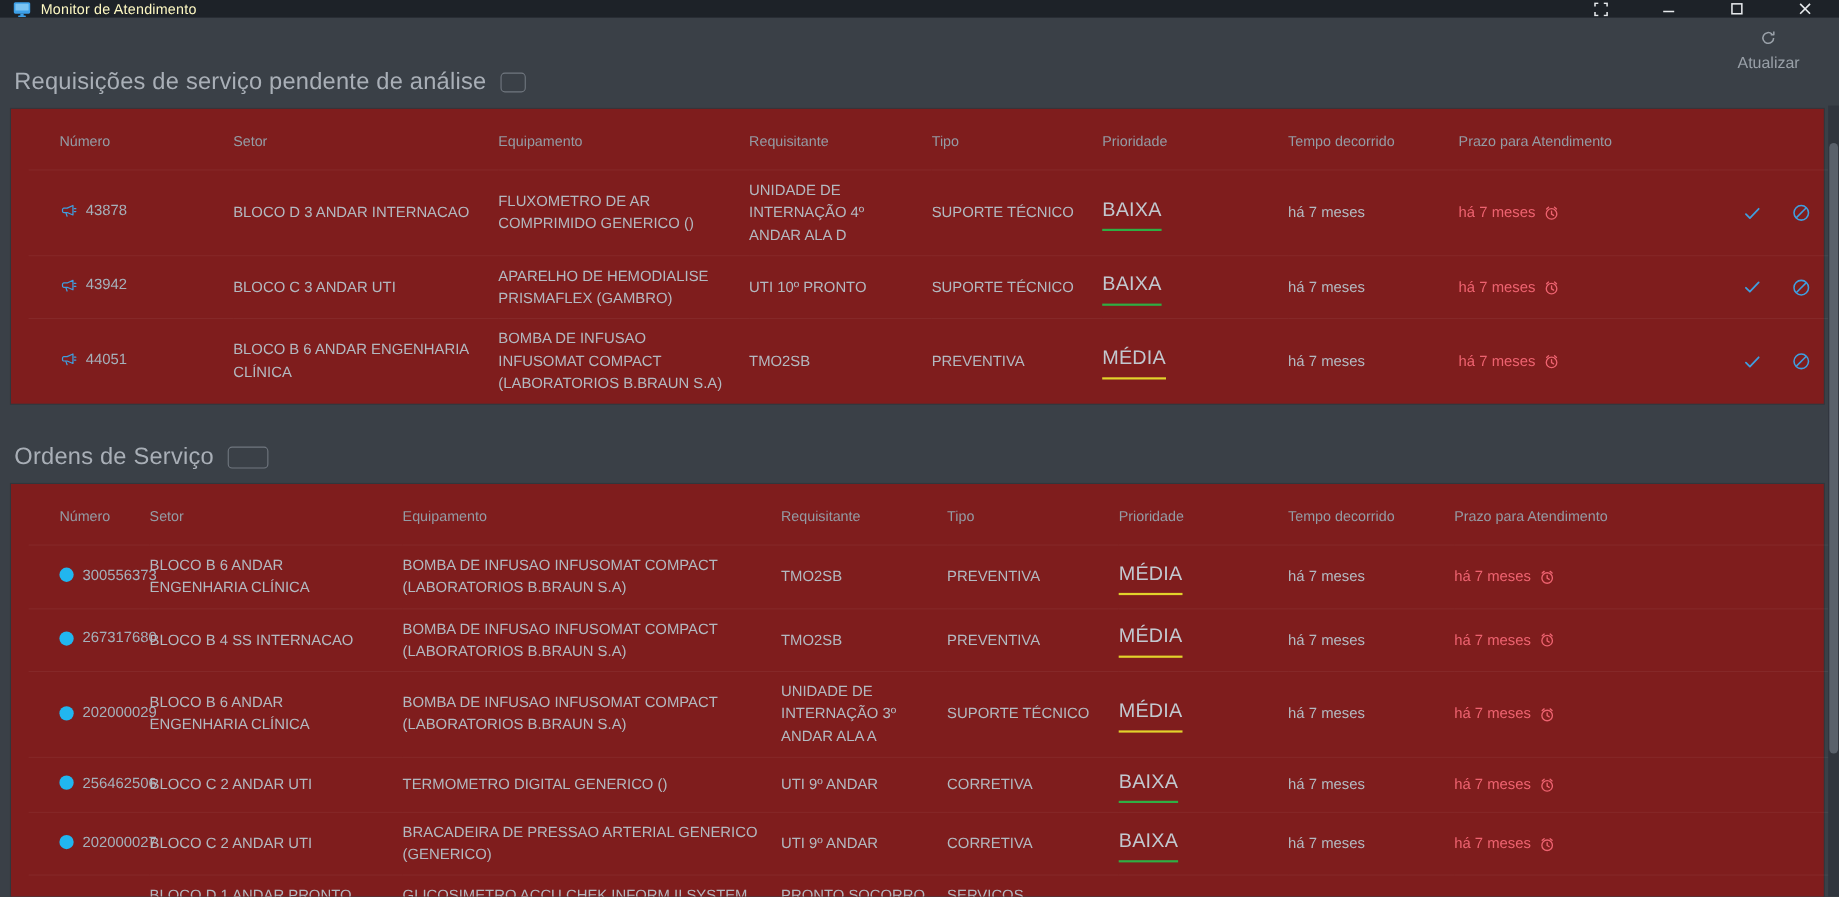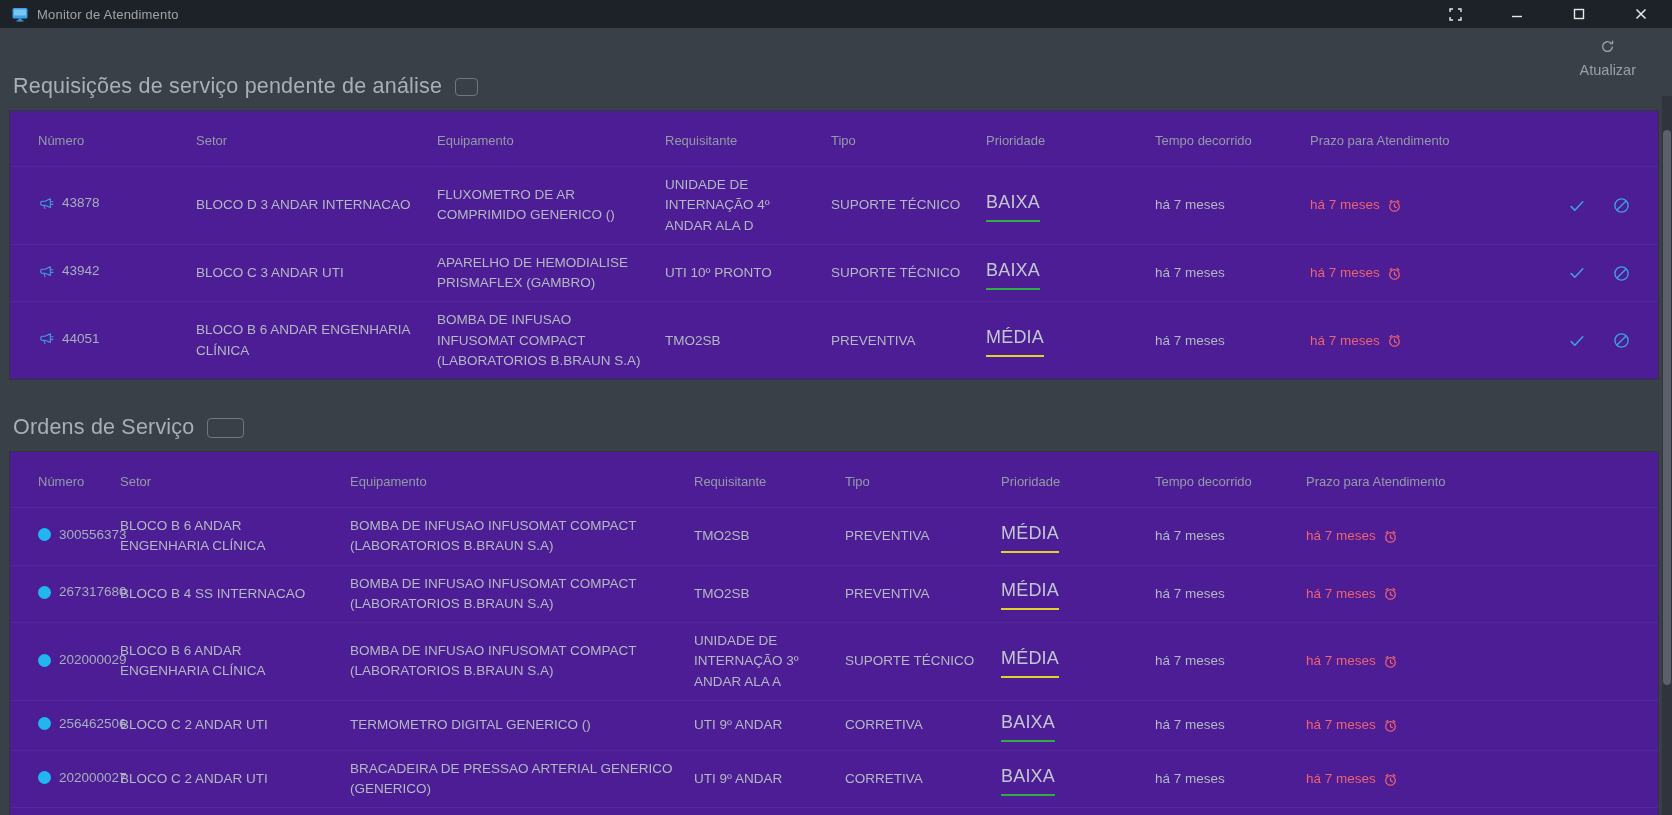--- a/index.html
+++ b/index.html
@@ -5,22 +5,22 @@
   * { box-sizing: border-box; }
   html,body { margin:0; padding:0; }
   body {
     width:1672px; height:815px; overflow:hidden;
     background:#3a4047;
     font-family:"Liberation Sans","DejaVu Sans",sans-serif;
     position:relative;
   }
   
   .titlebar{
-    height:28px; background:#1d2228; display:flex; align-items:center;
-    padding:0 0 0 12px; color:#a3a3a3; font-size:13px;
+    height:16px; background:#1d2228; display:flex; align-items:center;
+    padding:0 0 0 12px; color:#fef9c3; font-size:13px;
   }
   .app-icon{ display:inline-flex; margin-right:9px; }
   .win-title{ font-weight:400; letter-spacing:.2px; }
   .win-controls{ margin-left:auto; display:flex; height:100%; }
   .win-btn{
     width:62px; height:100%; background:none; border:none; color:#e6e9ec;
     display:flex; align-items:center; justify-content:center; cursor:pointer; padding:0;
   }
   .win-btn svg{ display:block; }
   
@@ -34,22 +34,23 @@
     display:flex; align-items:center; gap:13px;
     color:#a9afb7; font-size:21.5px; font-weight:400;
     margin:10px 0 12px 13px; letter-spacing:.2px;
   }
   .count-badge{
     display:inline-block; border:1px solid #838a93; border-radius:4px;
     width:23px; height:18px; opacity:.75;
   }
   .count-badge.wide{ width:37px; height:20px; }
   .panel{
-    margin:0 14px 0 10px; background:#4c1d95;
+    margin:0 14px 0 10px; background:#7f1d1d;
     box-shadow:0 0 0 1px rgba(0,0,0,.15);
+    padding-left:16px;
   }
   table{ width:100%; border-collapse:collapse; table-layout:fixed; }
   thead th{
     color:#949ba4; font-weight:400; font-size:13px; text-align:left;
     padding:22px 12px 18px 0; white-space:nowrap; overflow:hidden;
   }
   tbody td{
     color:#b3b9c0; font-size:13.5px; line-height:1.5;
     padding:8px 18px 8px 0; vertical-align:middle;
     border-top:1px solid rgba(255,255,255,.05);

